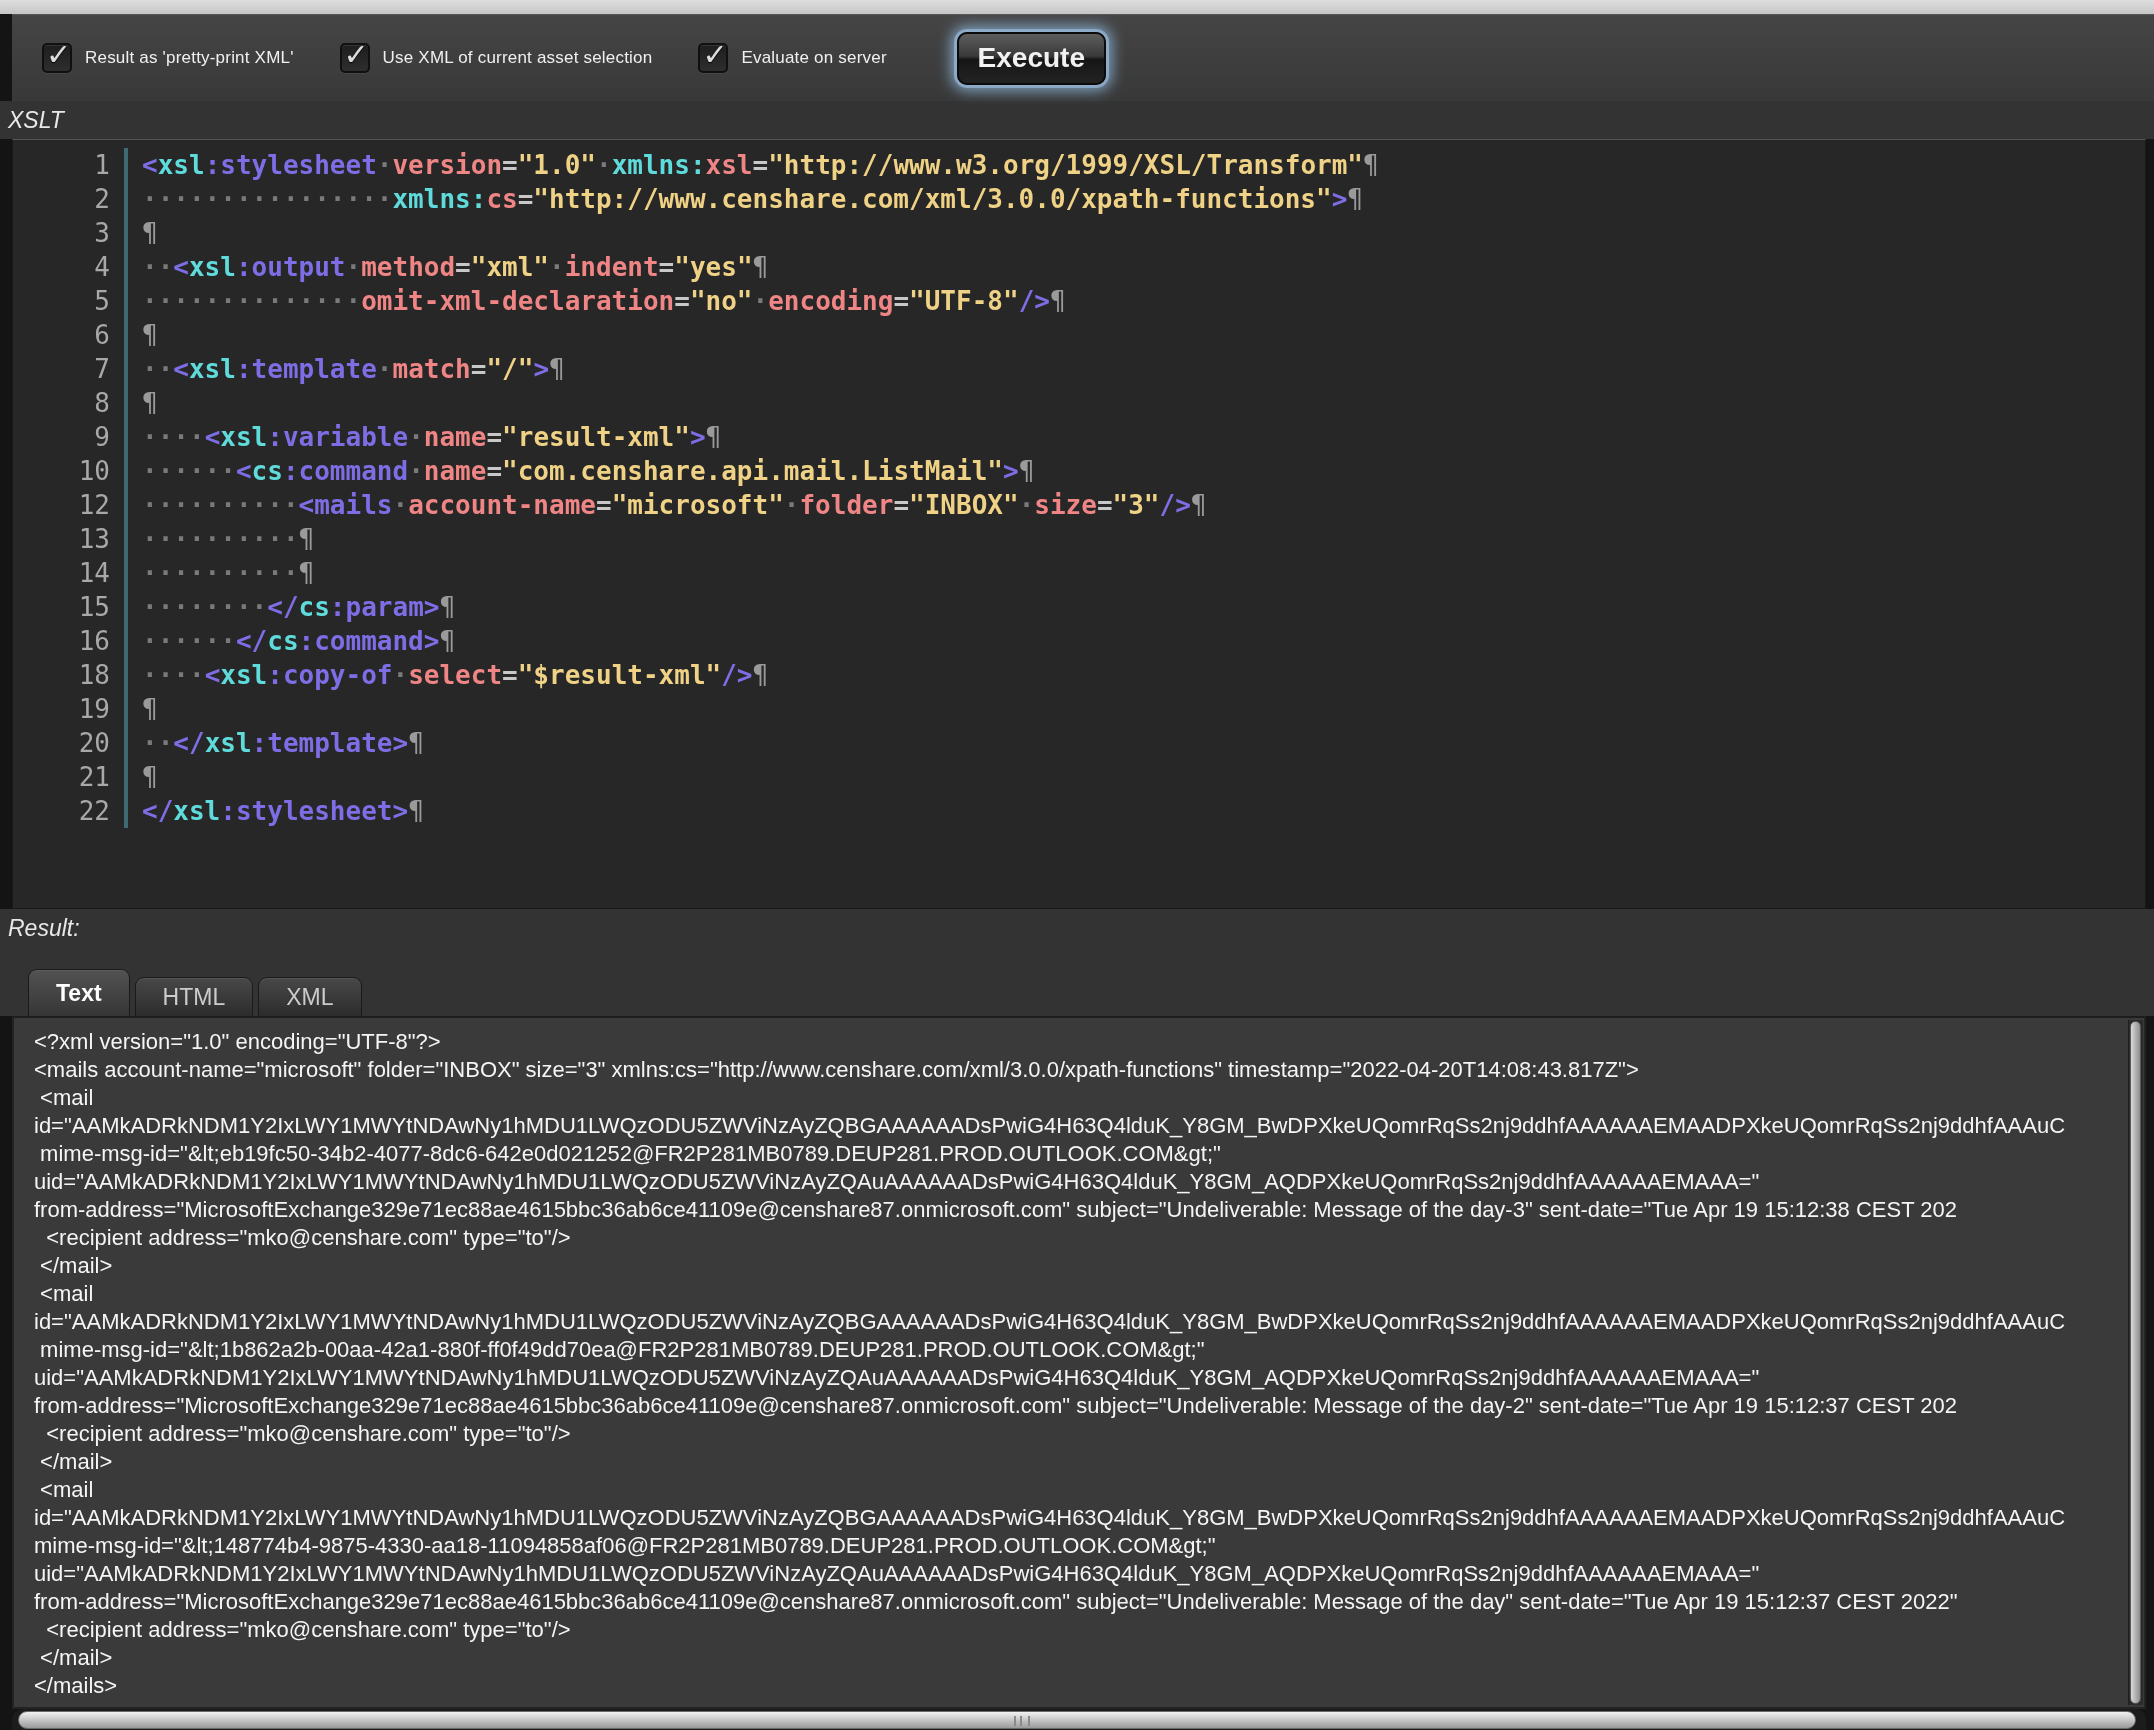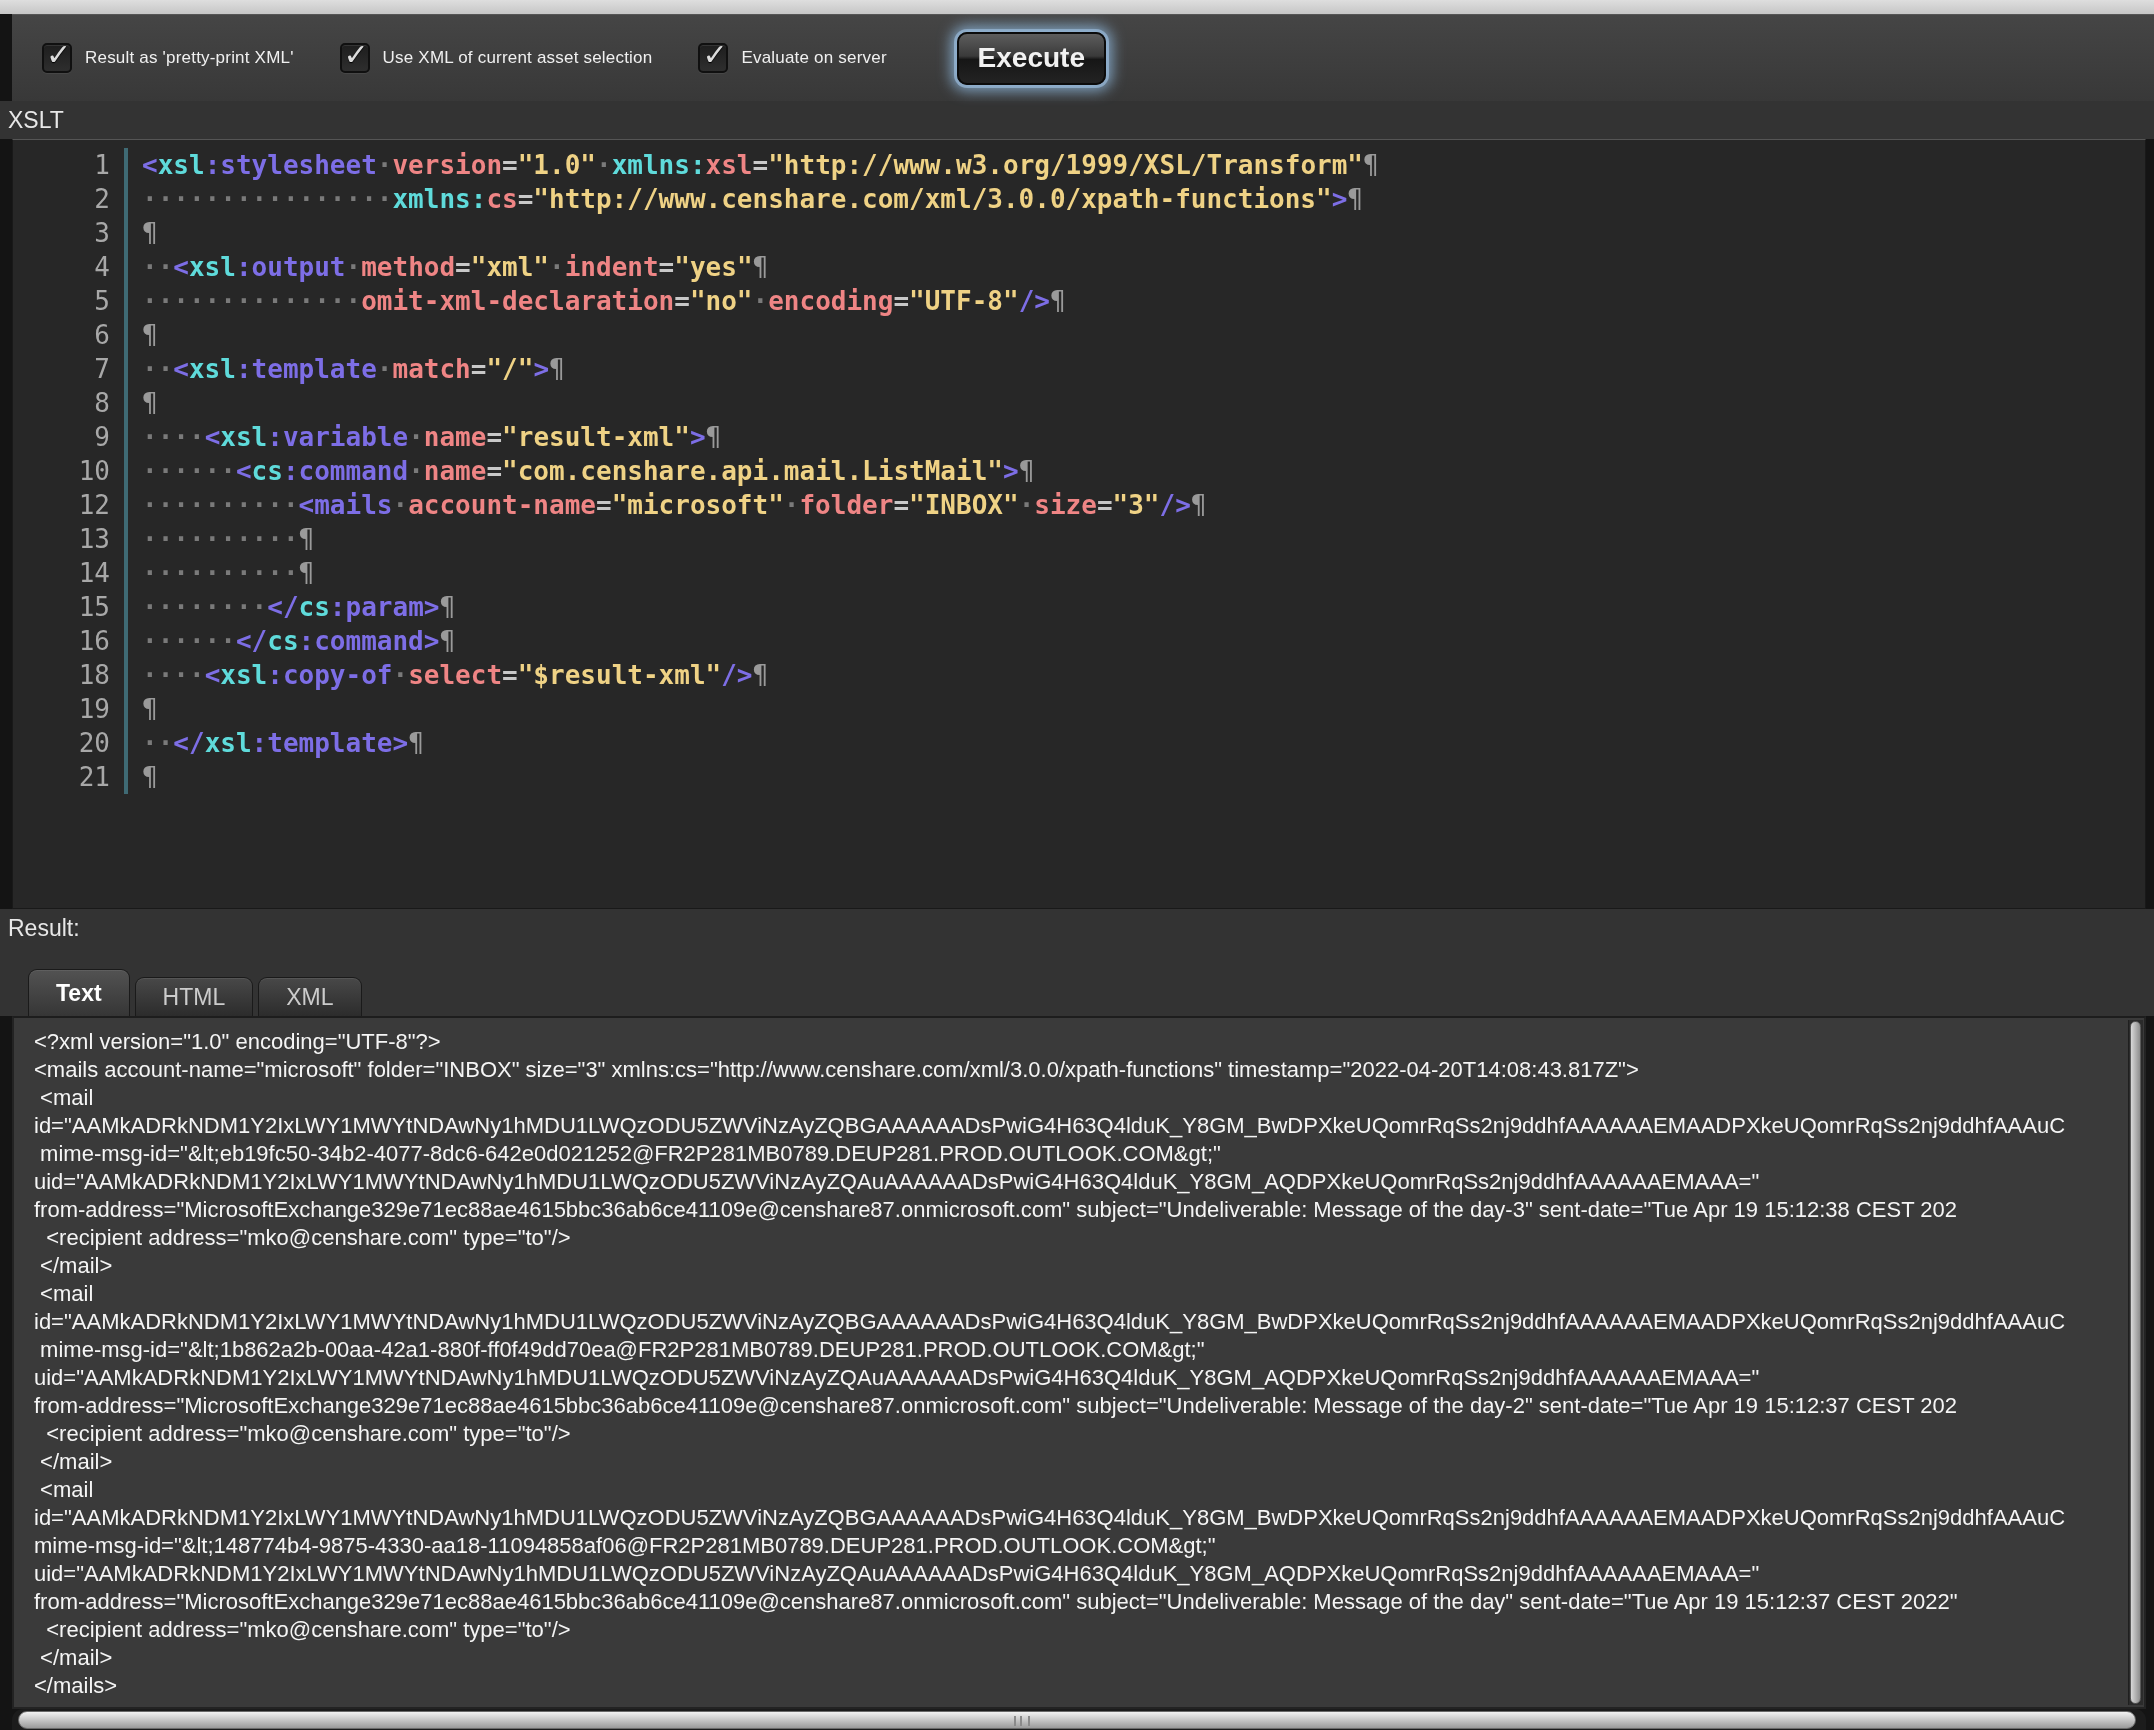--- a/index.html
+++ b/index.html
@@ -41,21 +41,21 @@
     border:2px solid #0b0b0b;
     background:linear-gradient(#5d5d5d 0%,#3a3a3a 45%,#161616 52%,#232323 100%);
     box-shadow:0 0 0 3px rgba(165,200,235,0.55), 0 0 14px 6px rgba(150,195,235,0.75);
     color:#f2f2f2;font-size:28px;font-weight:bold;
     font-family:"Liberation Sans", sans-serif;
     display:flex;align-items:center;justify-content:center;
     cursor:pointer;
   }
   
   .xslt-row{height:38px;background:#333333;display:flex;align-items:center;}
-  .section-label{color:#e8e8e8;font-size:23px;padding-left:8px;}
+  .section-label{color:#e8e8e8;font-size:23px;padding-left:8px;font-style:italic;}
   
   .editor{
     margin-left:12px;margin-right:8px;
     height:770px;background:#272727;
     border:1px solid #191919;border-top:1px solid #555;
     box-sizing:border-box;
     padding-top:8px;
     overflow:hidden;
     font-family:"DejaVu Sans Mono", monospace;
     font-weight:bold;font-size:26px;
@@ -179,20 +179,21 @@
     <div class="code-line"><span class="ln">10</span><span class="code"><span class="tk-d">······</span><span class="tk-p">&lt;</span><span class="tk-c">cs</span><span class="tk-p">:command</span><span class="tk-d">·</span><span class="tk-s">name</span><span class="tk-w">=</span><span class="tk-y">"com.censhare.api.mail.ListMail"</span><span class="tk-p">&gt;</span><span class="tk-g">¶</span></span></div>
     <div class="code-line"><span class="ln">12</span><span class="code"><span class="tk-d">··········</span><span class="tk-p">&lt;mails</span><span class="tk-d">·</span><span class="tk-s">account-name</span><span class="tk-w">=</span><span class="tk-y">"microsoft"</span><span class="tk-d">·</span><span class="tk-s">folder</span><span class="tk-w">=</span><span class="tk-y">"INBOX"</span><span class="tk-d">·</span><span class="tk-s">size</span><span class="tk-w">=</span><span class="tk-y">"3"</span><span class="tk-p">/&gt;</span><span class="tk-g">¶</span></span></div>
     <div class="code-line"><span class="ln">13</span><span class="code"><span class="tk-d">··········</span><span class="tk-g">¶</span></span></div>
     <div class="code-line"><span class="ln">14</span><span class="code"><span class="tk-d">··········</span><span class="tk-g">¶</span></span></div>
     <div class="code-line"><span class="ln">15</span><span class="code"><span class="tk-d">········</span><span class="tk-p">&lt;/</span><span class="tk-c">cs</span><span class="tk-p">:param&gt;</span><span class="tk-g">¶</span></span></div>
     <div class="code-line"><span class="ln">16</span><span class="code"><span class="tk-d">······</span><span class="tk-p">&lt;/</span><span class="tk-c">cs</span><span class="tk-p">:command&gt;</span><span class="tk-g">¶</span></span></div>
     <div class="code-line"><span class="ln">18</span><span class="code"><span class="tk-d">····</span><span class="tk-p">&lt;</span><span class="tk-c">xsl</span><span class="tk-p">:copy-of</span><span class="tk-d">·</span><span class="tk-s">select</span><span class="tk-w">=</span><span class="tk-y">"$result-xml"</span><span class="tk-p">/&gt;</span><span class="tk-g">¶</span></span></div>
     <div class="code-line"><span class="ln">19</span><span class="code"><span class="tk-g">¶</span></span></div>
     <div class="code-line"><span class="ln">20</span><span class="code"><span class="tk-d">··</span><span class="tk-p">&lt;/</span><span class="tk-c">xsl</span><span class="tk-p">:template&gt;</span><span class="tk-g">¶</span></span></div>
     <div class="code-line"><span class="ln">21</span><span class="code"><span class="tk-g">¶</span></span></div>
+    <div class="code-line"><span class="ln">22</span><span class="code"><span class="tk-p">&lt;/</span><span class="tk-c">xsl</span><span class="tk-p">:stylesheet&gt;</span><span class="tk-g">¶</span></span></div>
   </div>
 
 <div class="result-label-row">
   <span class="section-label">Result:</span>
 </div>
 
 <div class="tabs-row" id="tabs-row">
     <div class="tab active">Text</div>
     <div class="tab">HTML</div>
     <div class="tab">XML</div>

